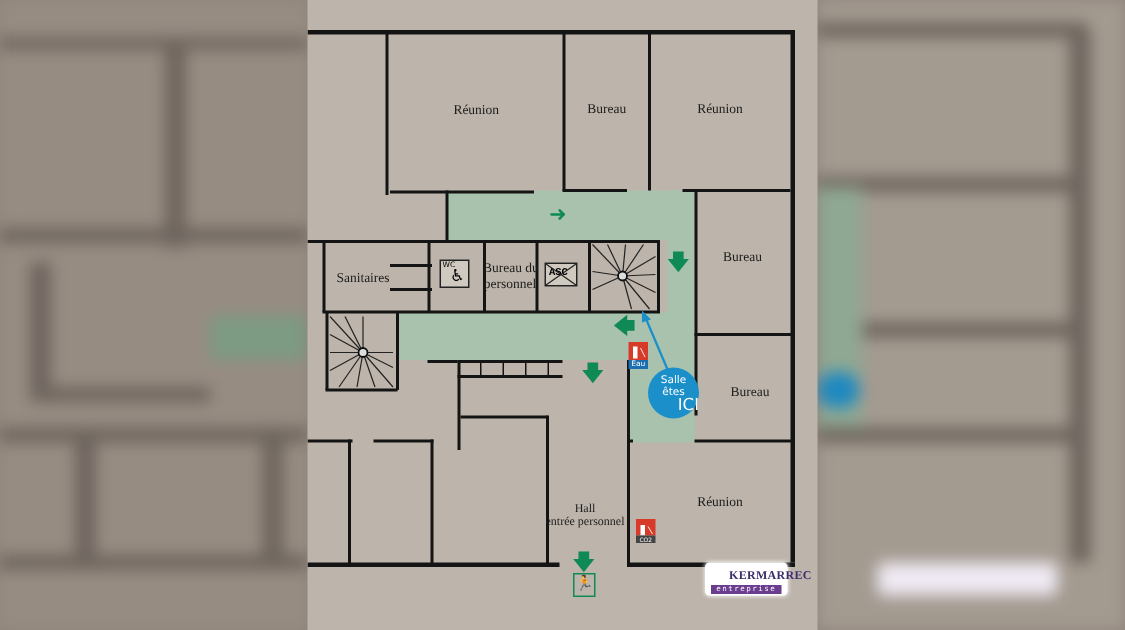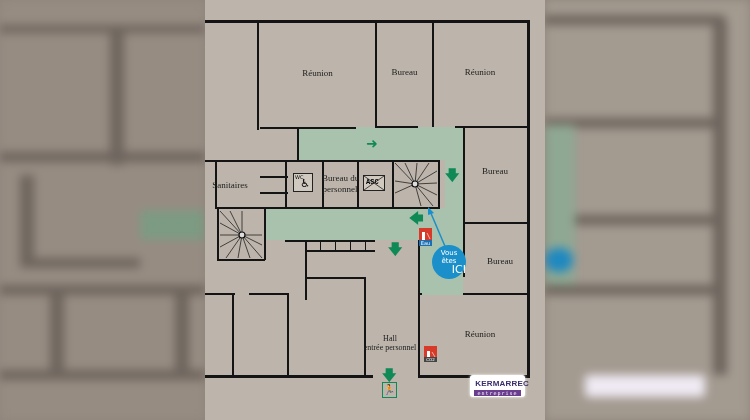--- a/index.html
+++ b/index.html
@@ -11,21 +11,21 @@
   .plan { position:absolute; left:205px; top:0; width:340px; height:420px; background:#bdb5ab; overflow:hidden; }
   .wall { position:absolute; background:#141414; }
   .corridor { position:absolute; background:#a9c2ae; }
   .lbl { position:absolute; font-size:9px; color:#1d1d1d; text-align:center; line-height:10px; white-space:nowrap; }
   .arrow { position:absolute; color:#0f8a57; font-size:14px; font-weight:bold; font-family:"DejaVu Sans", sans-serif; line-height:14px; }
   .icon-box { position:absolute; border:1px solid #222; background:#d0c9c0; }
   .ext { position:absolute; background:#d83a2a; }
   .ext-tag { position:absolute; font-size:5px; color:#fff; font-family:"DejaVu Sans", sans-serif; text-align:center; }
   .you { position:absolute; width:34px; height:34px; border-radius:50%; background:#1b8fc9; color:#fff; font-family:"DejaVu Sans", sans-serif; text-align:center; font-size:7px; line-height:8px; }
   .logo { position:absolute; background:#fff; border-radius:3px; box-shadow:0 0 3px #fff; }
-  .logo-name { position:absolute; left:4px; width:100%; top:4px; text-align:right; font-family:Liberation Sans, sans-serif; font-weight:bold; font-size:8px; color:#3c2d6b; letter-spacing:0.2px; }
+  .logo-name { position:absolute; left:16px; width:100%; top:4px; text-align:center; font-family:Liberation Serif, serif; font-weight:bold; font-size:8px; color:#3c2d6b; letter-spacing:0.2px; }
   .logo-sub { position:absolute; left:4px; right:4px; top:15px; height:6px; background:#6a3d8e; color:#fff; font-size:5px; line-height:6px; text-align:center; font-family:"DejaVu Sans Mono", monospace; letter-spacing:1px; }
 </style>
 </head>
 <body>
 
 <div class="blur-side blur-left">
   <div class="bline" style="left:0;top:25px;width:205px;height:8px;"></div>
   <div class="bline" style="left:110px;top:25px;width:14px;height:140px;"></div>
   <div class="bline" style="left:0;top:152px;width:205px;height:10px;"></div>
   <div class="bline" style="left:20px;top:175px;width:14px;height:90px;"></div>
@@ -133,21 +133,21 @@
         <line x1="22" y1="23" x2="28" y2="45"></line>
       <line x1="22" y1="23" x2="2" y2="20"></line>
         <line x1="22" y1="23" x2="2" y2="32"></line>
     </g>
     <circle cx="22" cy="23" r="3" fill="#ddd" stroke="#111" stroke-width="1.2"></circle>
   </svg>
 
   <div class="lbl" style="left:75px;top:68px;width:75px;">Réunion</div>
   <div class="lbl" style="left:172px;top:67px;width:55px;">Bureau</div>
   <div class="lbl" style="left:240px;top:67px;width:70px;">Réunion</div>
-  <div class="lbl" style="left:0;top:180px;width:50px;">Sanitaires</div>
+  <div class="lbl" style="left:12px;top:180px;width:50px;">Sanitaires</div>
   <div class="lbl" style="left:117px;top:173px;width:36px;">Bureau du</div>
   <div class="lbl" style="left:117px;top:184px;width:36px;font-family:Liberation Serif, serif;">personnel</div>
   <div class="lbl" style="left:265px;top:166px;width:50px;">Bureau</div>
   <div class="lbl" style="left:270px;top:256px;width:50px;">Bureau</div>
   <div class="lbl" style="left:155px;top:334px;width:60px;font-size:8px;">Hall</div>
   <div class="lbl" style="left:155px;top:343px;width:60px;font-size:8px;">entrée personnel</div>
   <div class="lbl" style="left:240px;top:329px;width:70px;">Réunion</div>
 
   <div class="icon-box" style="left:88px;top:173px;width:18px;height:17px;">
     <span style="position:absolute;left:1px;top:0;font-size:5px;font-family:'DejaVu Sans',sans-serif;">WC</span>
@@ -167,21 +167,21 @@
   <div class="arrow" style="left:204px;top:211px;">🡄</div>
   <div class="arrow" style="left:183px;top:242px;">🡇</div>
   <div class="arrow" style="left:177px;top:368px;">🡇</div>
   <div style="position:absolute;left:177px;top:382px;width:13px;height:14px;border:1.5px solid #0f8a57;color:#0f8a57;font-size:10px;line-height:13px;text-align:center;font-family:'DejaVu Sans',sans-serif;">🏃</div>
 
   <svg style="position:absolute;left:220px;top:205px;" width="30" height="50">
     <line x1="5" y1="6" x2="22" y2="46" stroke="#1b8fc9" stroke-width="1.5"></line>
     <polygon points="3,2 9,8 3,10" fill="#1b8fc9"></polygon>
   </svg>
   <div class="you" style="left:227px;top:245px;">
-    <div style="padding-top:4px;">Vous</div>
+    <div style="padding-top:4px;">Salle</div>
     <div>êtes</div>
     <div style="font-size:11px;line-height:10px;font-weight:normal;text-align:right;">ICI</div>
   </div>
 
   <div class="ext" style="left:214px;top:228px;width:13px;height:12px;">
     <svg width="13" height="12">
         <rect x="3" y="2" width="3" height="8" fill="#fff"></rect>
         <line x1="8" y1="3" x2="11" y2="9" stroke="#fff" stroke-width="0.6"></line>
       </svg>
   </div>

